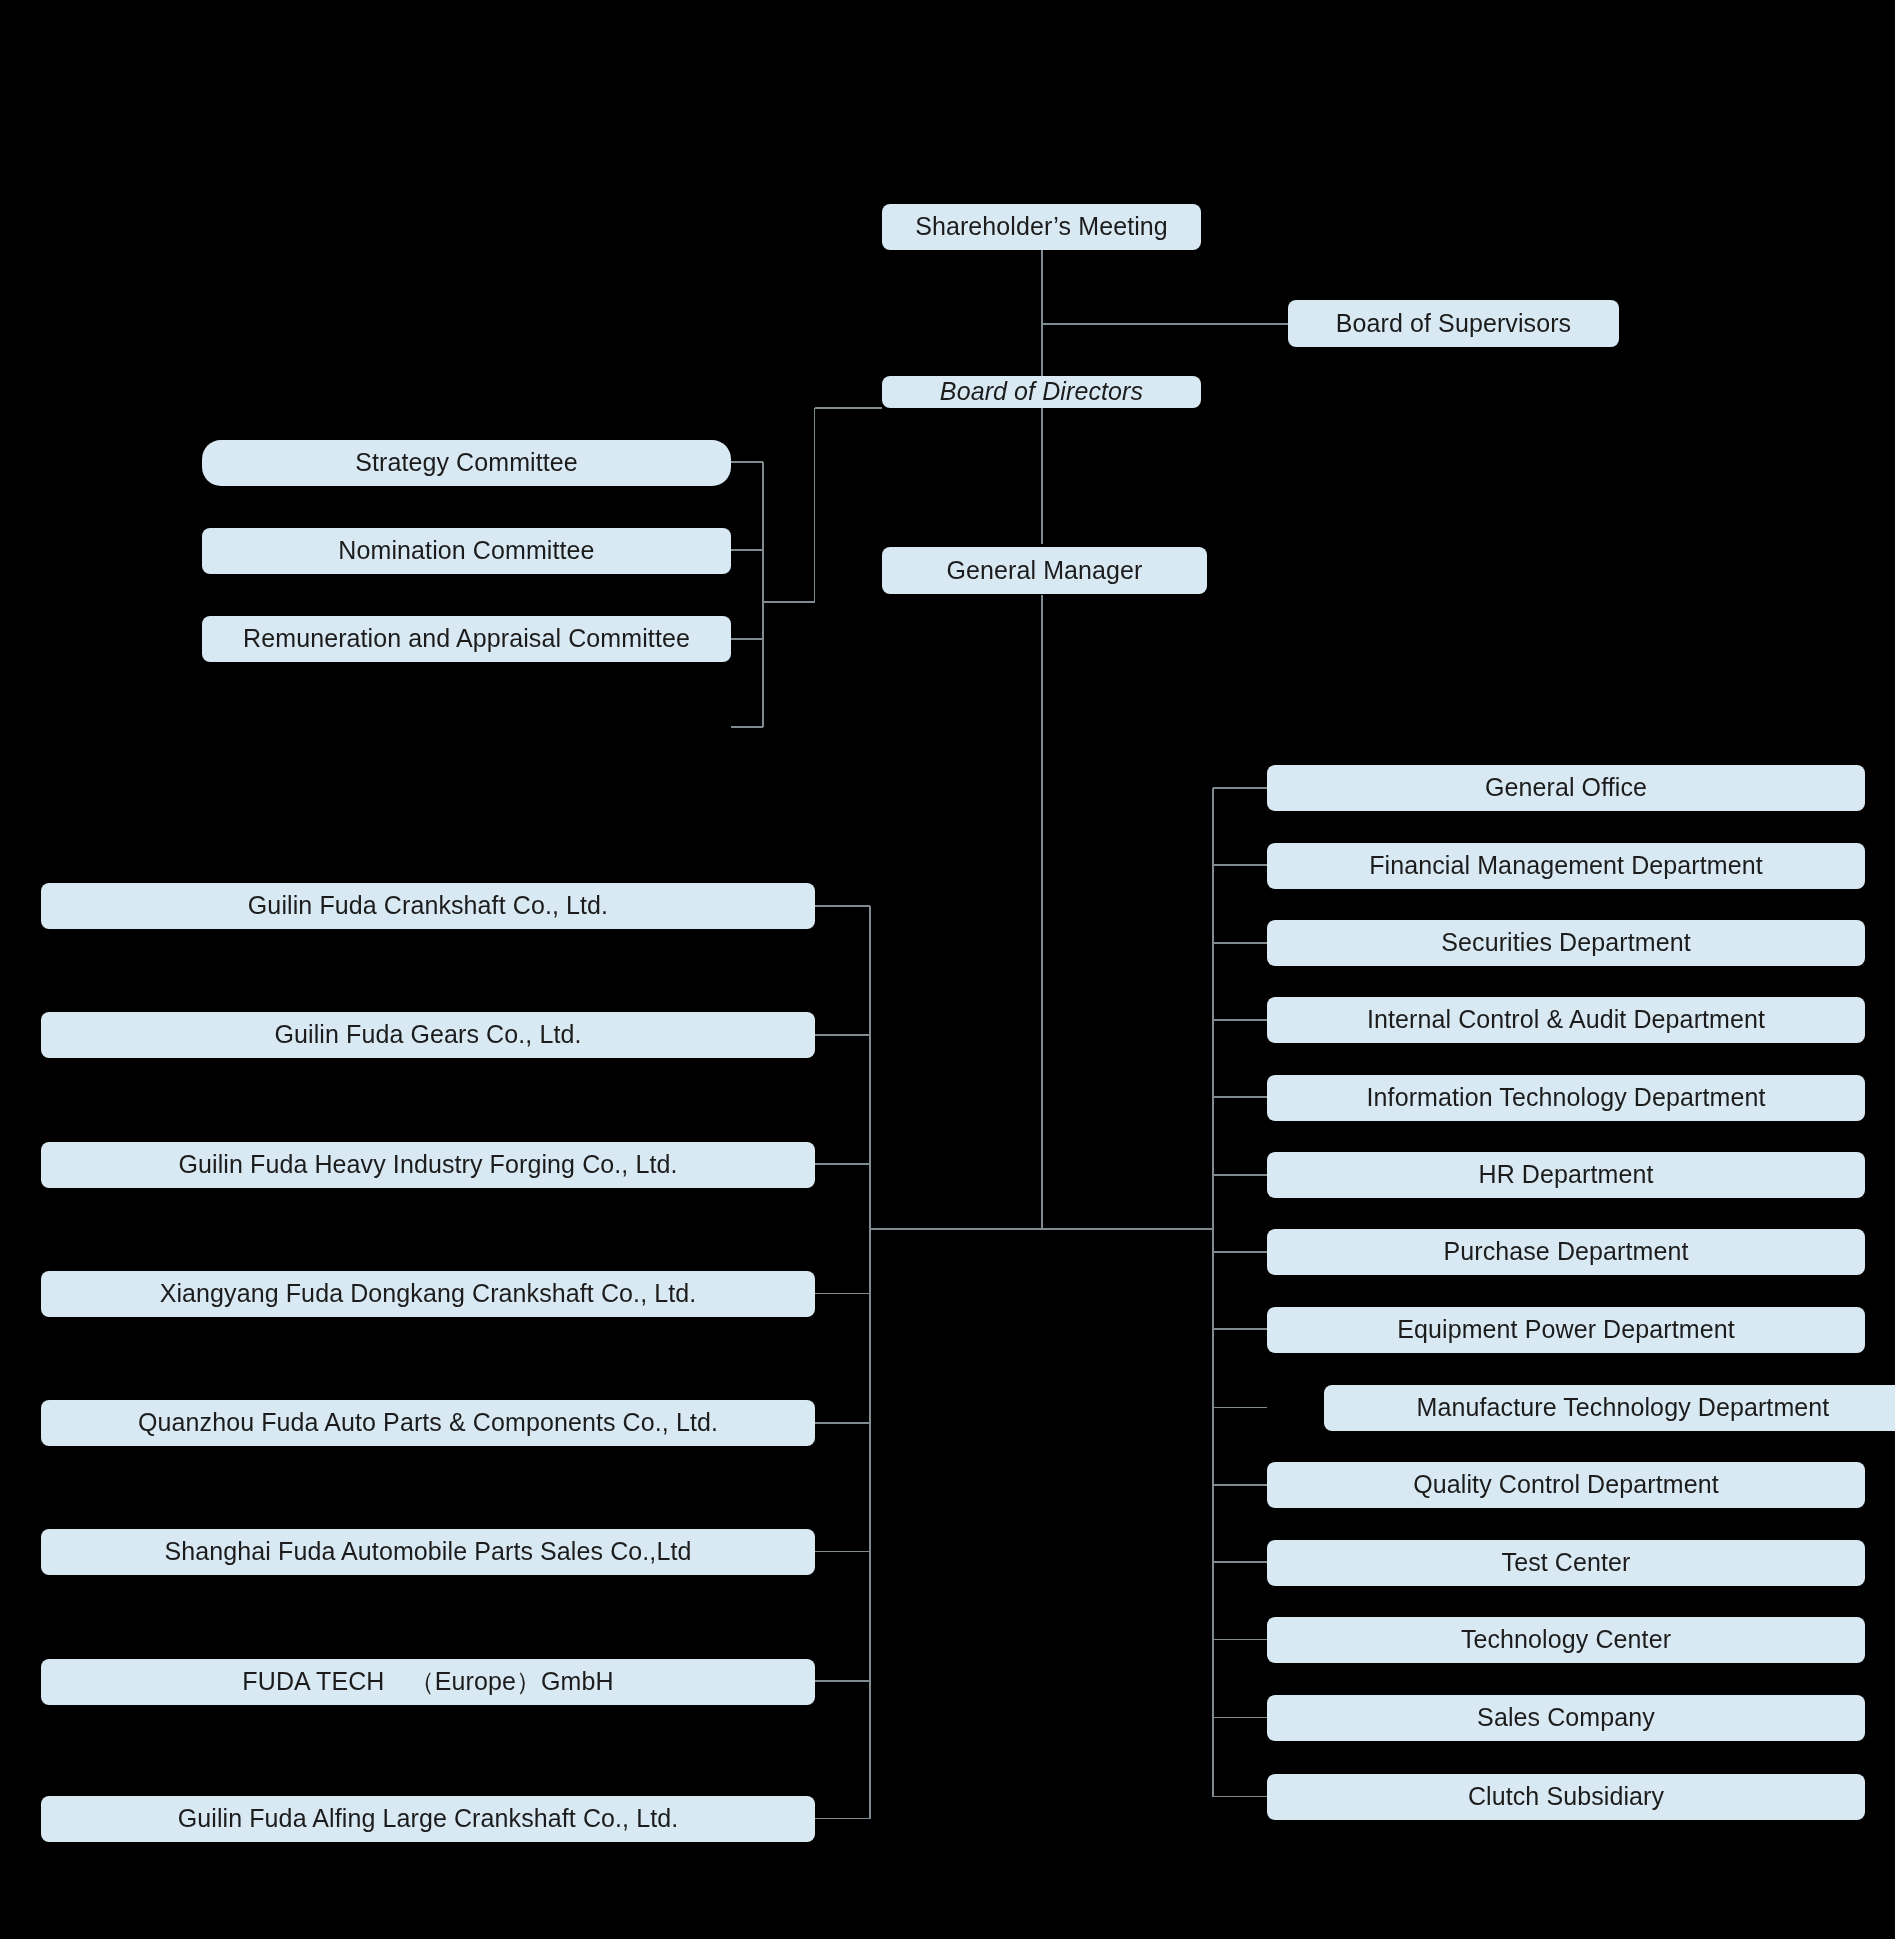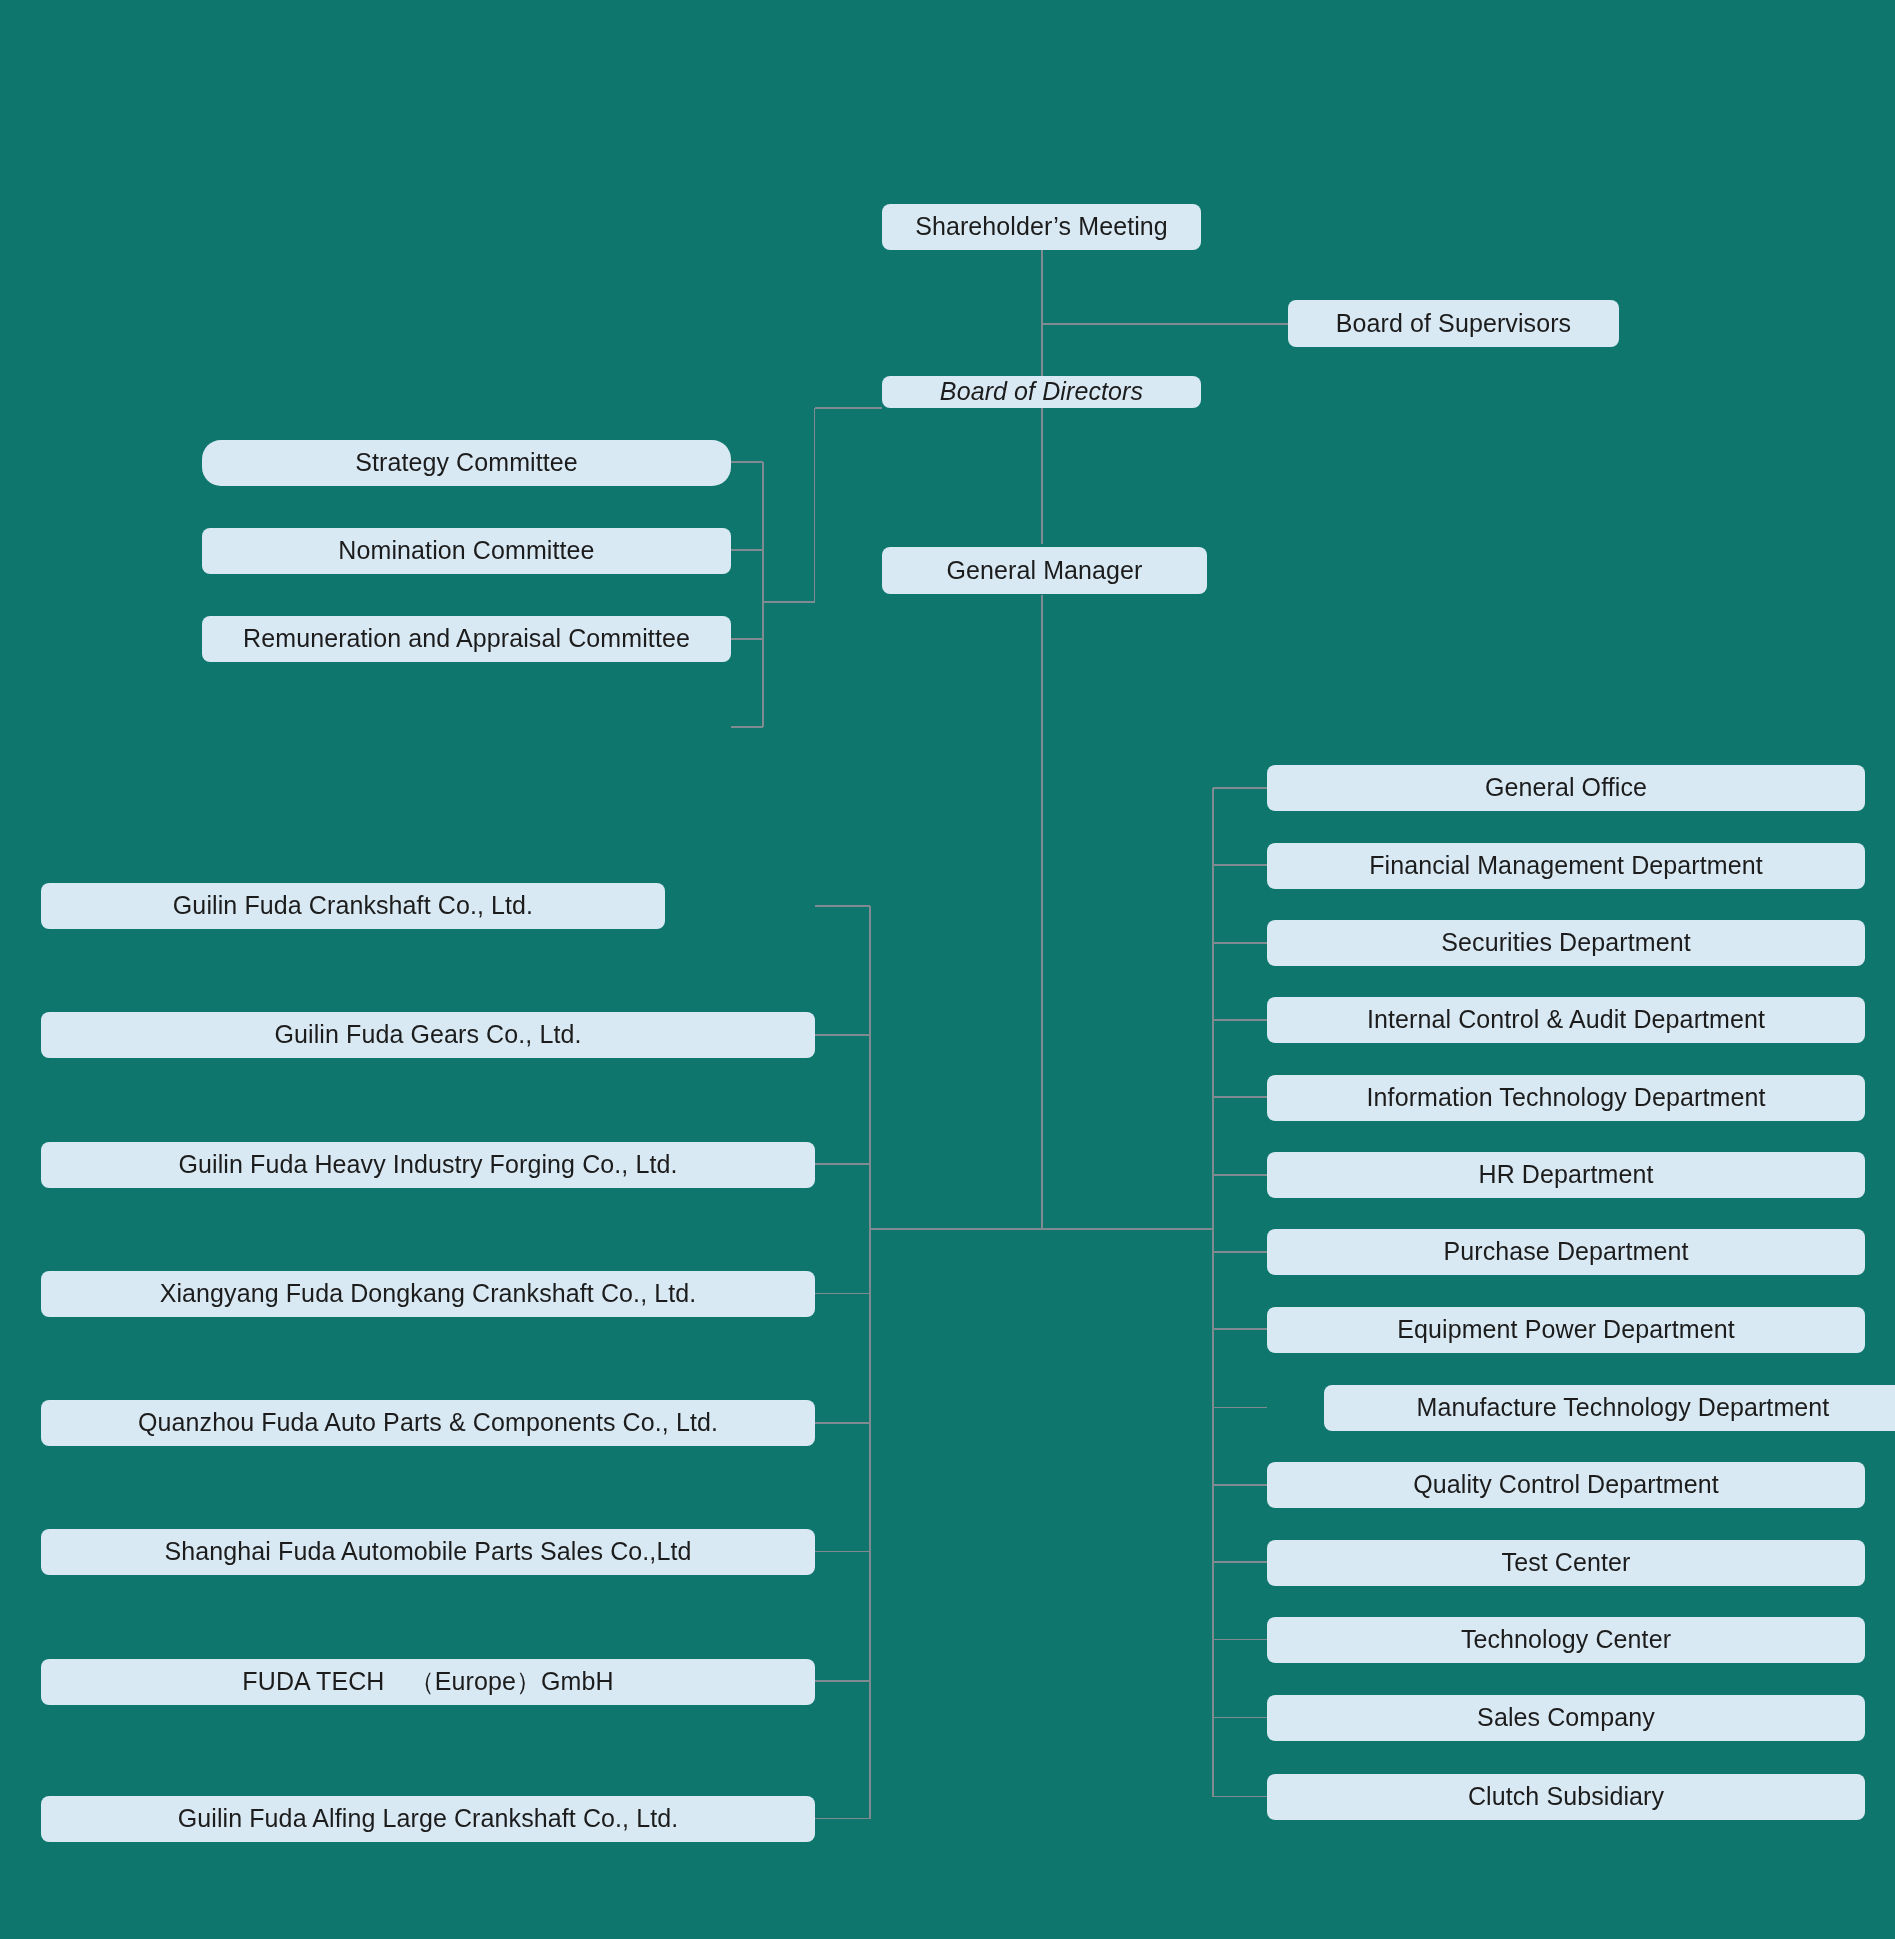--- a/index.html
+++ b/index.html
@@ -7,21 +7,21 @@
     padding: 0;
     background: #ffffff;
   }
   body {
     font-family: "Liberation Sans", "DejaVu Sans", sans-serif;
   }
   #chart-root {
     position: relative;
     width: 1896px;
     height: 1939px;
-    background: #0f766e;
+    background: #000000;
     overflow: hidden;
   }
   .node {
     position: absolute;
     background: #d9e9f3;
     border-radius: 8.1px;
     display: flex;
     align-items: center;
     justify-content: center;
     color: #1c1c1c;
@@ -124,21 +124,21 @@
 
   <div class="node" style="left:202px; top:528px; width:529px; height:46px;">
     <span>Nomination Committee</span>
   </div>
 
   <div class="node" style="left:202px; top:616px; width:529px; height:46px;">
     <span>Remuneration and Appraisal Committee</span>
   </div>
 
 
-  <div class="node" style="left:41px; top:883px; width:624px; height:46px;">
+  <div class="node" style="left:41px; top:883px; width:774px; height:46px;">
     <span>Guilin Fuda Crankshaft Co., Ltd.</span>
   </div>
 
   <div class="node" style="left:41px; top:1012px; width:774px; height:46px;">
     <span>Guilin Fuda Gears Co., Ltd.</span>
   </div>
 
   <div class="node" style="left:41px; top:1142px; width:774px; height:46px;">
     <span>Guilin Fuda Heavy Industry Forging Co., Ltd.</span>
   </div>

